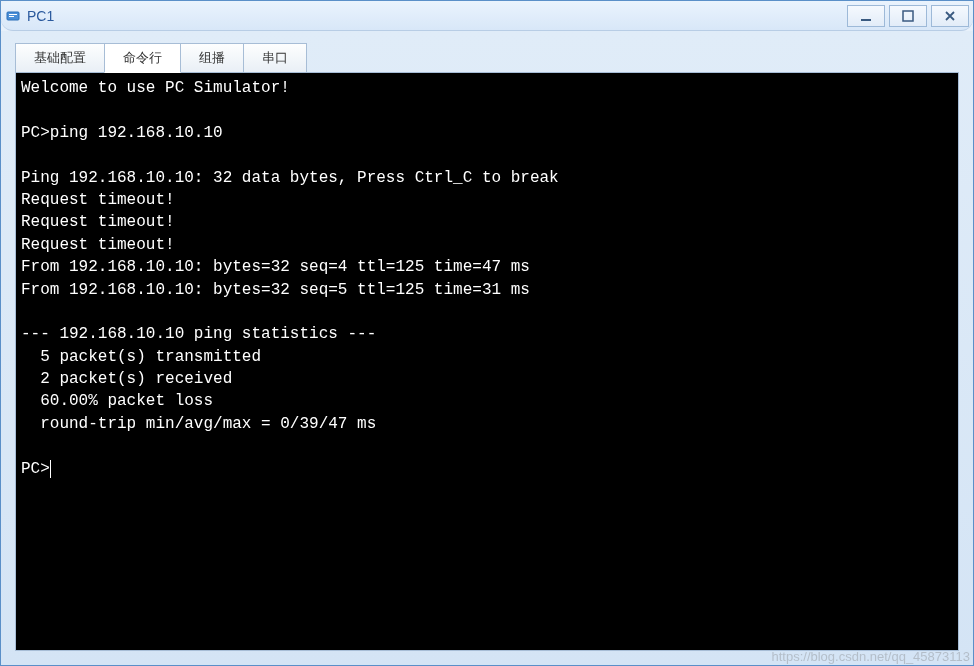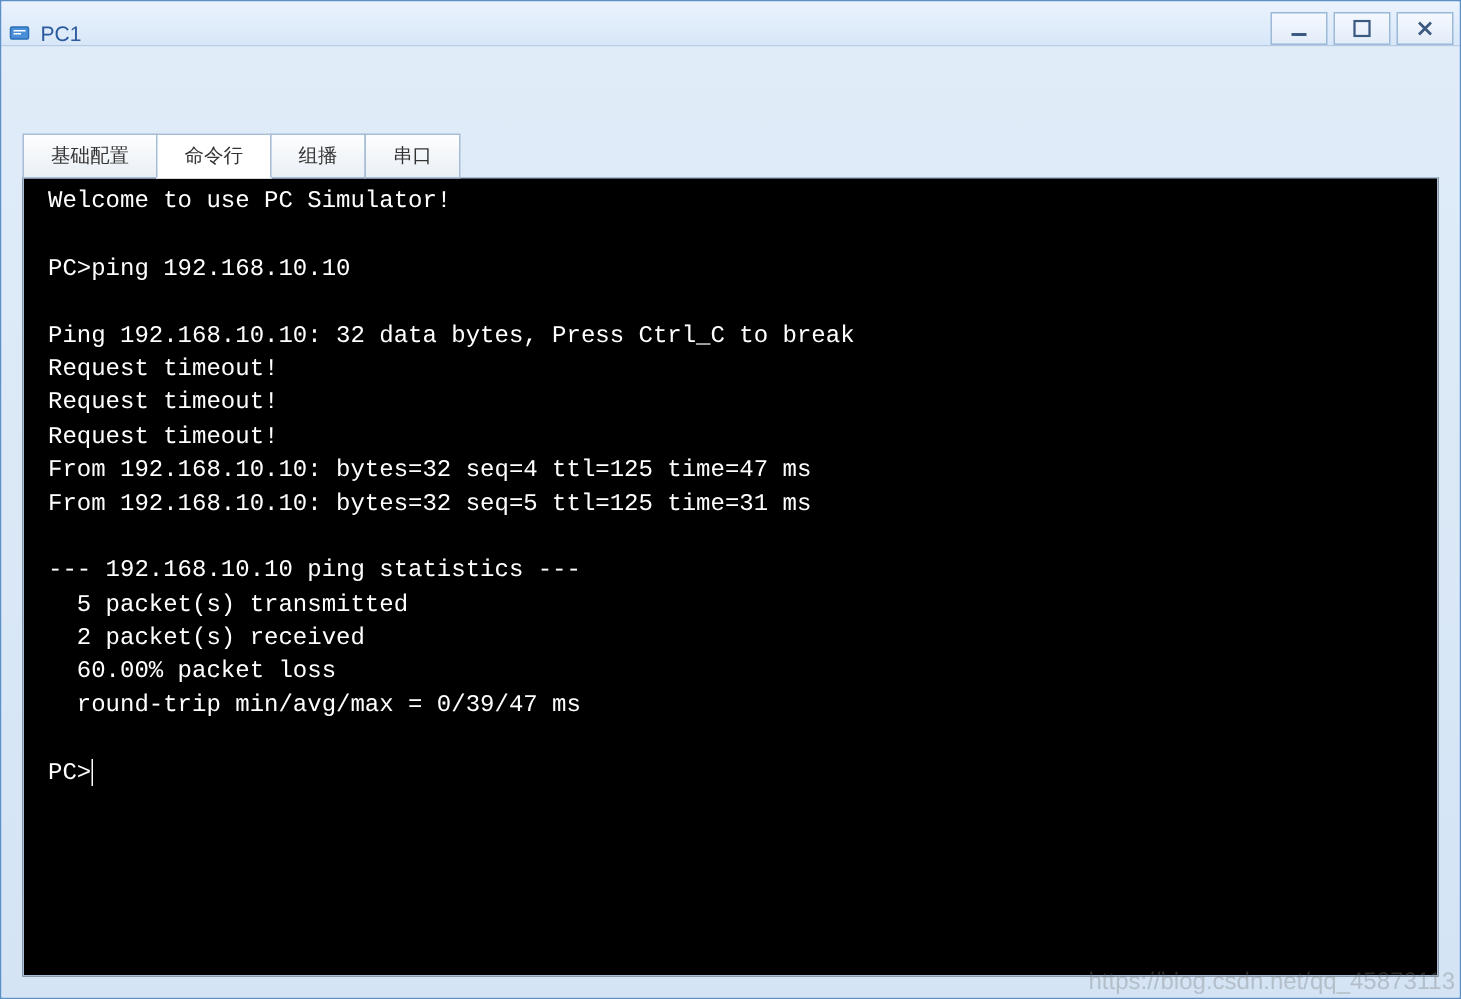--- a/index.html
+++ b/index.html
@@ -19,23 +19,24 @@
       height: 666px;
       background: linear-gradient(to bottom, #e8f1fb 0%, #d4e4f5 100%);
       border: 1px solid #5a8fc8;
       display: flex;
       flex-direction: column;
     }
     .titlebar {
       height: 30px;
       background: linear-gradient(to bottom, #eaf3fd 0%, #d8e7f8 100%);
       display: flex;
-      align-items: flex-end;
+      align-items: center;
       padding: 0 4px;
       border-bottom: 1px solid #b8cde5;
+      border-radius: 12px;
     }
     .titlebar-icon {
       width: 16px;
       height: 16px;
       margin-right: 6px;
       display: inline-flex;
       align-items: center;
       justify-content: center;
     }
     .titlebar-title {
@@ -64,21 +65,20 @@
     .content-area {
       flex: 1;
       padding: 12px 14px 14px 14px;
       display: flex;
       flex-direction: column;
       background: linear-gradient(to bottom, #e0ecf8 0%, #d4e4f5 100%);
     }
     .tab-bar {
       display: flex;
       height: 30px;
-      margin-top: 46px;
     }
     .tab {
       padding: 0 18px;
       height: 30px;
       border: 1px solid #a7bdd6;
       background: linear-gradient(to bottom, #fdfefe 0%, #e9eff6 100%);
       color: #333;
       font-size: 13px;
       display: flex;
       align-items: center;
@@ -91,21 +91,21 @@
       background: #fff;
       border-bottom: 1px solid #fff;
       z-index: 2;
       justify-content: center;
     }
     .terminal {
       flex: 1;
       background: #000;
       border: 1px solid #a7bdd6;
       border-top: 1px solid #a7bdd6;
-      padding: 4px 16px;
+      padding: 4px 5px;
       font-family: "Courier New", monospace;
       font-size: 16px;
       color: #fff;
       line-height: 1.4;
       white-space: pre;
       overflow: hidden;
       margin-top: -1px;
     }
     .cursor {
       display: inline-block;
@@ -116,21 +116,21 @@
       animation: blink 1s step-end infinite;
     }
     @keyframes blink {
       50% { opacity: 0; }
     }
     .watermark {
       position: absolute;
       right: 4px;
       bottom: 2px;
       color: rgba(120,120,120,0.35);
-      font-size: 16px;
+      font-size: 13px;
       font-family: Arial, sans-serif;
       pointer-events: none;
     }
   </style>
 </head>
 <body>
 
 <div class="window">
   <div class="titlebar">
     <span class="titlebar-icon">

